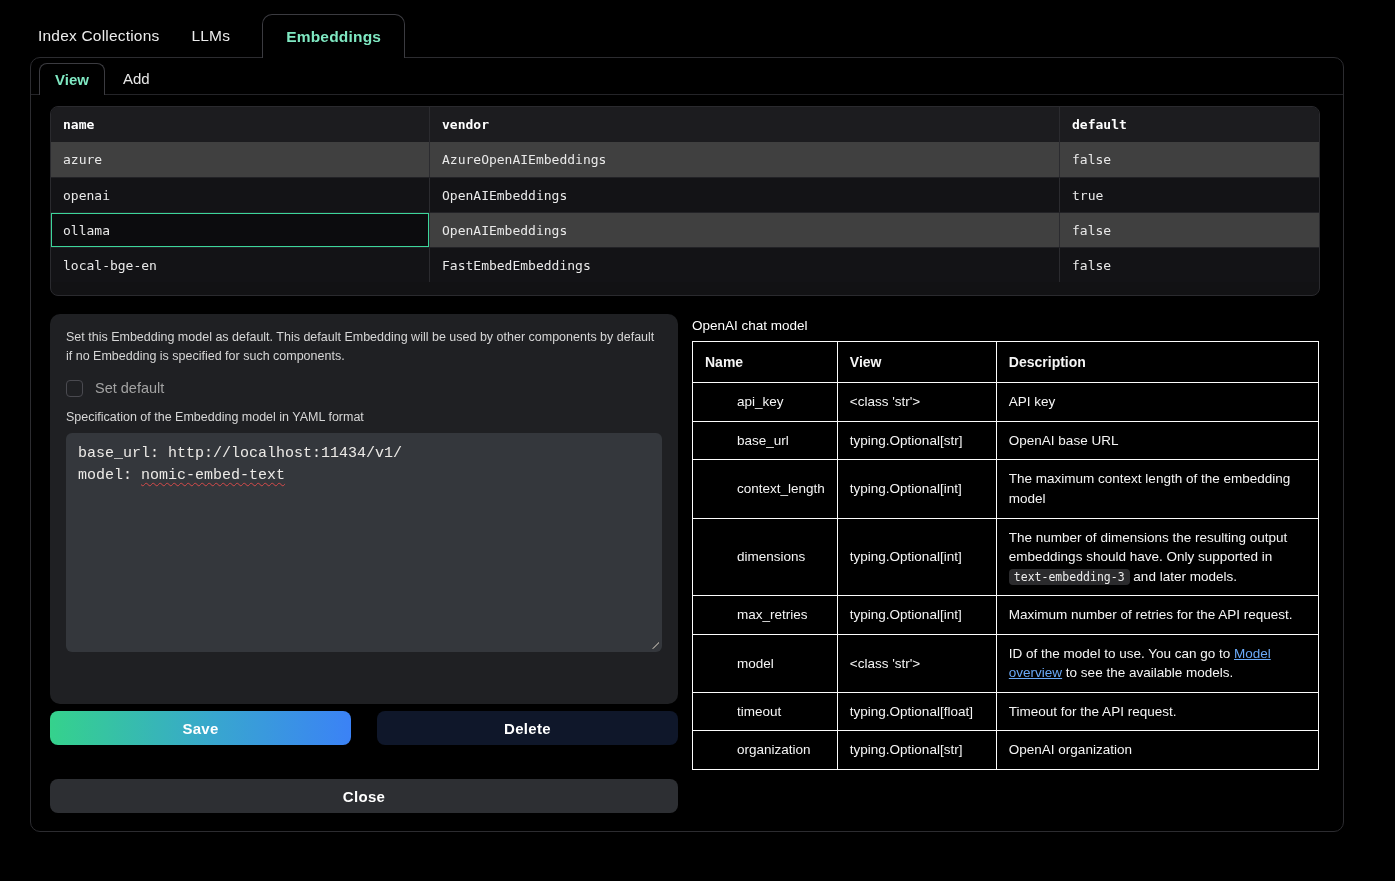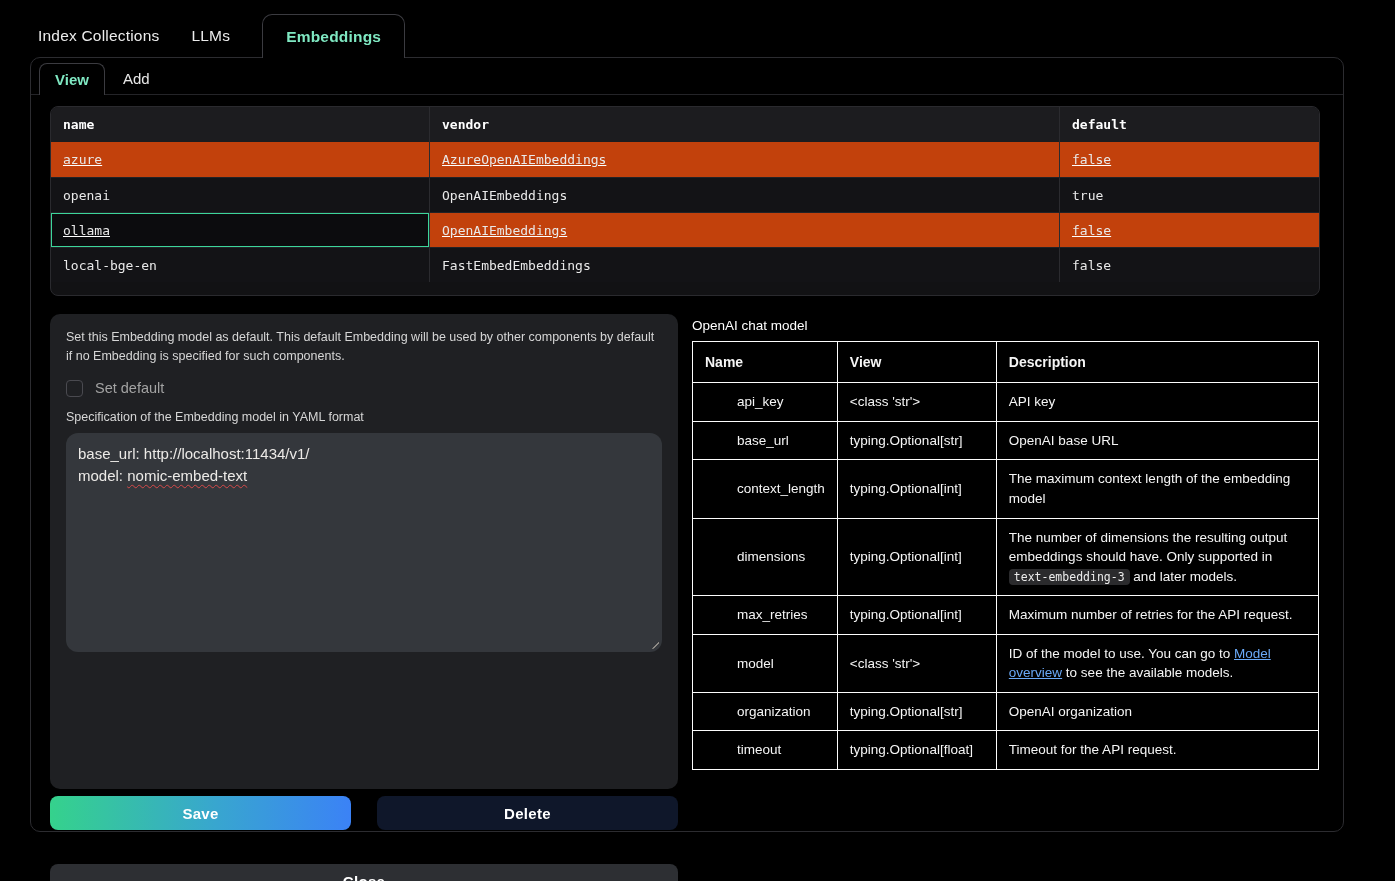--- a/index.html
+++ b/index.html
@@ -67,46 +67,46 @@
   }
   .t-row + .t-row { border-top: 1px solid #222226; }
   .t-cell {
     display: flex; align-items: center; padding: 0 12px;
     font-family: "DejaVu Sans Mono", "Liberation Mono", monospace;
     font-size: 13px; color: #e9e9e9; white-space: nowrap; overflow: hidden;
   }
   .t-cell + .t-cell { border-left: 1px solid #2b2b2f; }
   .t-row.header { background: #1c1c1f; }
   .t-row.header .t-cell { font-weight: 700; color: #fff; }
-  .t-row.r-light { background: #c2410c; text-decoration: underline; }
+  .t-row.r-light { background: #404040; }
   .t-row.r-dark  { background: #131316; }
   .t-cell.selected {
     outline: 1px solid #3dd69b; outline-offset: -1px;
     background: #0c0c0e;
   }
 
   
   .left-col { position: absolute; left: 19px; top: 256px; width: 628px; }
   .panel {
     background: #1f2023; border-radius: 10px;
-    padding: 14px 16px; height: 475px; overflow: hidden;
+    padding: 14px 16px; height: 390px; overflow: hidden;
   }
   .panel-desc { font-size: 12.5px; color: #d6d6d6; line-height: 1.55; }
   .checkbox-row { margin-top: 13px; display: flex; align-items: center; cursor: pointer; }
   .checkbox {
     width: 17px; height: 17px; border: 1px solid #4a4a50;
     border-radius: 4px; margin-right: 12px; flex: none;
   }
   .checkbox-label { font-size: 14.5px; color: #a3a3a3; }
   .spec-title { margin-top: 36px; padding-left: 4px; color: #7fe8c2; font-weight: 700; font-size: 14px; }
   .spec-sub { margin-top: 13px; font-size: 12.5px; color: #d6d6d6; }
   .yaml-editor {
     position: relative; margin-top: 9px; width: 100%; height: 219px;
-    background: #34373c; border-radius: 12px; padding: 10px 12px;
-    font-size: 15px; color: #eceae7; line-height: 1.5; cursor: text;
+    background: #34373c; border-radius: 6px; padding: 10px 12px;
+    font-size: 15px; color: #eceae7; line-height: 1.5; cursor: text; font-family: Liberation Mono, monospace;
   }
   .misspelled {
     text-decoration: underline; text-decoration-style: wavy;
     text-decoration-color: #d64a4a; text-decoration-thickness: 1px;
     text-underline-offset: 3px;
   }
   .resize-grip {
     position: absolute; right: 3px; bottom: 3px; width: 11px; height: 11px;
     background: repeating-linear-gradient(135deg, transparent 0 3px, #97938d 3px 4.5px, transparent 4.5px 7px);
     clip-path: polygon(100% 0, 100% 100%, 0 100%);
@@ -245,26 +245,26 @@
             <td class="c-name">max_retries</td>
             <td class="c-type">typing.Optional[int]</td>
             <td class="c-desc">Maximum number of retries for the API request.</td>
           </tr>
           <tr>
             <td class="c-name">model</td>
             <td class="c-type">&lt;class 'str'&gt;</td>
             <td class="c-desc">ID of the model to use. You can go to <a class="doc-link">Model overview</a> to see the available models.</td>
           </tr>
           <tr>
+            <td class="c-name">timeout</td>
+            <td class="c-type">typing.Optional[float]</td>
+            <td class="c-desc">Timeout for the API request.</td>
+          </tr>
+          <tr>
             <td class="c-name">organization</td>
             <td class="c-type">typing.Optional[str]</td>
             <td class="c-desc">OpenAI organization</td>
           </tr>
-          <tr>
-            <td class="c-name">timeout</td>
-            <td class="c-type">typing.Optional[float]</td>
-            <td class="c-desc">Timeout for the API request.</td>
-          </tr>
         </tbody>
     </table>
   </div>
 
 </div>
 
 </body></html>

